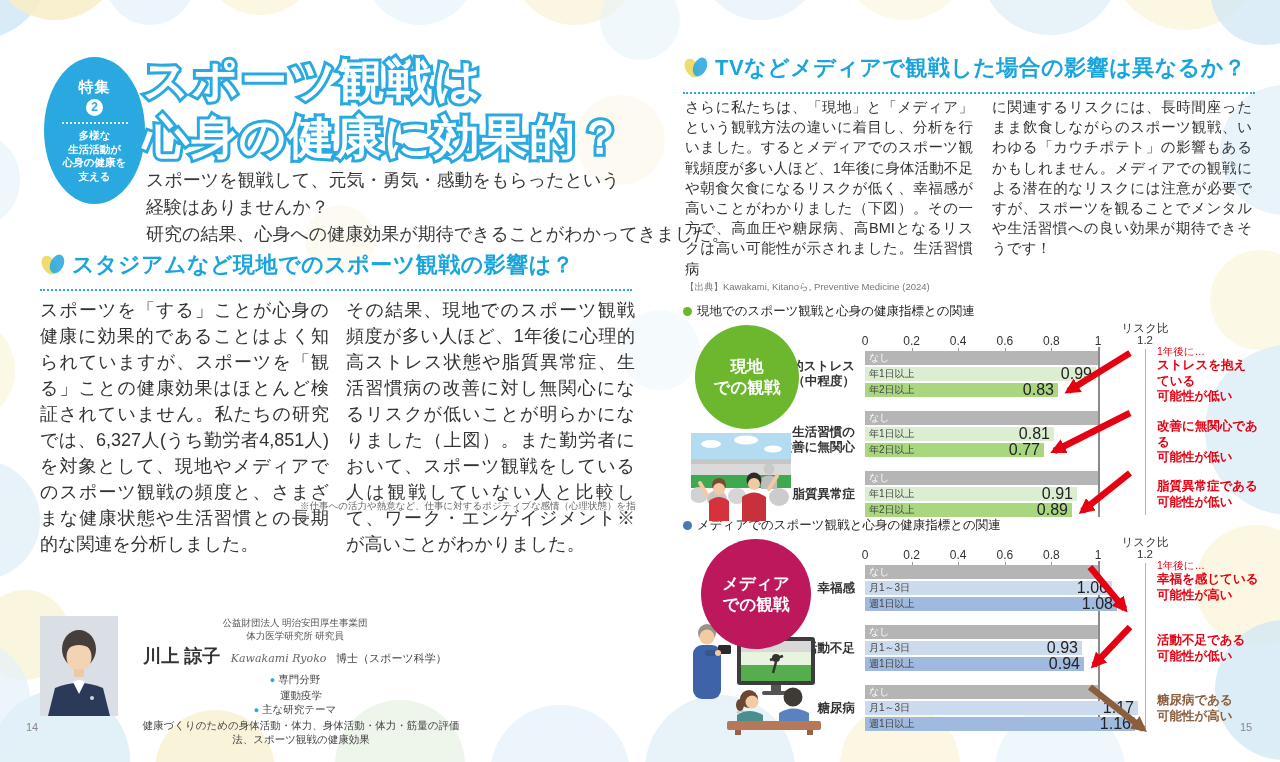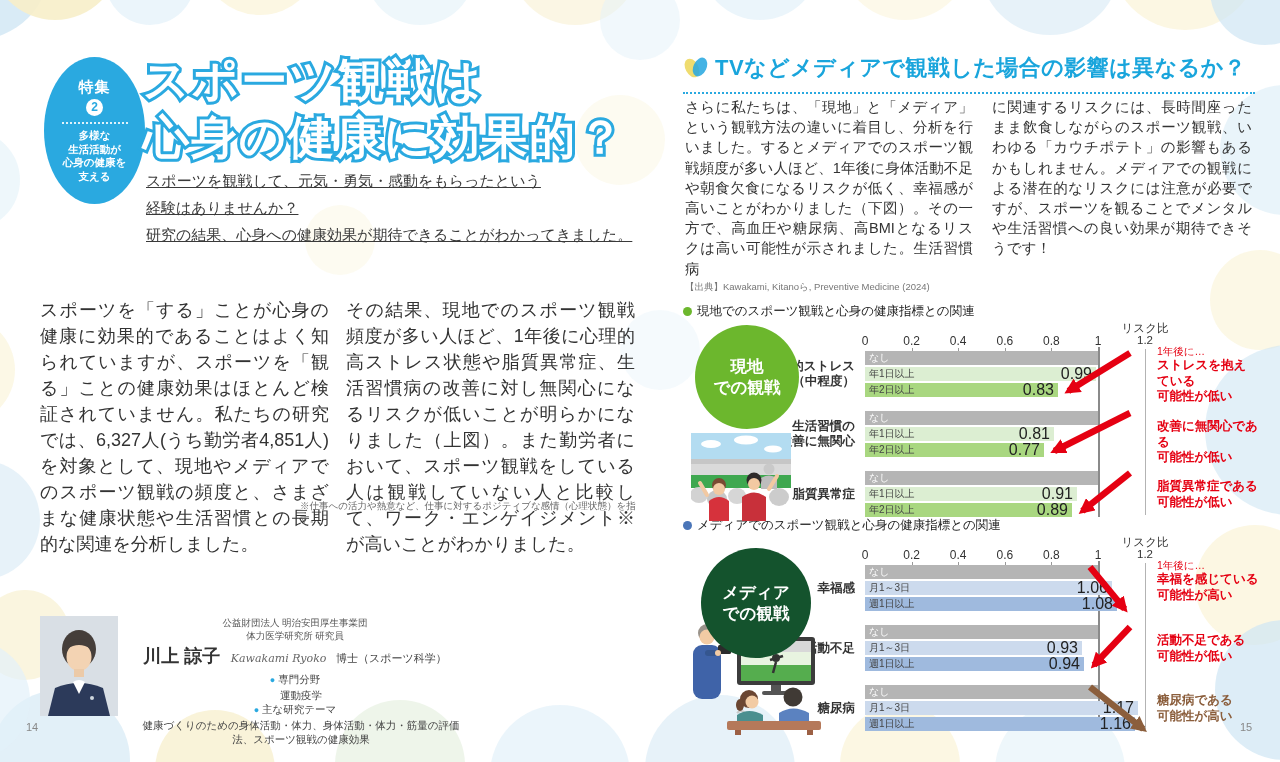--- a/index.html
+++ b/index.html
@@ -17,21 +17,21 @@
   .feature-badge .fb-num{display:inline-block;width:17px;height:17px;line-height:17px;border-radius:50%;
     background:#fff;color:#2aa9e0;font-size:12px;font-weight:bold;margin-top:2px;}
   .feature-badge .fb-sep{width:66px;border-top:2px dotted rgba(255,255,255,.85);margin:6px 0 5px 0;}
   .feature-badge .fb-line{font-size:10.5px;font-weight:bold;line-height:13.5px;}
 
   
   .outline-text{color:#fff;-webkit-text-stroke:6px #2aa9e0;paint-order:stroke fill;
     font-weight:800;font-size:46px;letter-spacing:2px;white-space:nowrap;}
   @supports not (-webkit-text-stroke: 2px #000){ .outline-text{color:#2aa9e0;} }
 
-  .lead-line{font-size:15px;line-height:27px;color:#3a3a3a;white-space:nowrap;text-decoration:underline;}
+  .lead-line{font-size:18px;line-height:27px;color:#3a3a3a;white-space:nowrap;}
 
   .section-head{display:flex;align-items:flex-start;gap:6px;border-bottom:2px dotted #2aa9e0;padding-bottom:9px;}
   .section-head .sh-text{font-size:22px;font-weight:bold;color:#19a5dc;letter-spacing:.5px;white-space:nowrap;}
 
   .body-col{font-size:18px;line-height:26px;color:#333;text-align:justify;}
   .body-col-r{font-size:14.5px;line-height:20.2px;color:#333;text-align:justify;}
   .footnote{font-size:9.5px;color:#666;}
   .citation{font-size:9.5px;color:#777;}
 
   
@@ -121,20 +121,27 @@
 
     <div class="abs outline-text" style="left:143px;top:50px;">スポーツ観戦は</div>
     <div class="abs outline-text" style="left:143px;top:107px;">心身の健康に効果的？</div>
 
     <div class="abs" style="left:146px;top:167px;">
       <div class="lead-line">スポーツを観戦して、元気・勇気・感動をもらったという</div>
       <div class="lead-line">経験はありませんか？</div>
       <div class="lead-line">研究の結果、心身への健康効果が期待できることがわかってきました。</div>
     </div>
 
+    <div class="abs section-head" style="left:40px;top:250px;width:592px;">
+      <svg width="26" height="26" viewBox="0 0 26 26">
+        <ellipse cx="9" cy="15" rx="6.5" ry="10" transform="rotate(-28 9 15)" fill="#efdc6f"></ellipse>
+        <ellipse cx="17" cy="14" rx="6.5" ry="10" transform="rotate(25 17 14)" fill="#2aa9e0" opacity="0.88"></ellipse>
+      </svg>
+      <span class="sh-text">スタジアムなど現地でのスポーツ観戦の影響は？</span>
+    </div>
 
     <div class="abs body-col" style="left:40px;top:297px;width:289px;">スポーツを「する」ことが心身の健康に効果的であることはよく知られていますが、スポーツを「観る」ことの健康効果はほとんど検証されていません。私たちの研究では、6,327人(うち勤労者4,851人)を対象として、現地やメディアでのスポーツ観戦の頻度と、さまざまな健康状態や生活習慣との長期的な関連を分析しました。</div>
     <div class="abs body-col" style="left:346px;top:297px;width:289px;">その結果、現地でのスポーツ観戦頻度が多い人ほど、1年後に心理的高ストレス状態や脂質異常症、生活習慣病の改善に対し無関心になるリスクが低いことが明らかになりました（上図）。また勤労者において、スポーツ観戦をしている人は観戦していない人と比較して、ワーク・エンゲイジメント※が高いことがわかりました。</div>
     <div class="abs footnote" style="left:300px;top:500px;width:340px;">※仕事への活力や熱意など、仕事に対するポジティブな感情（心理状態）を指す。</div>
 
     <svg class="abs" style="left:40px;top:616px;" width="78" height="100" viewBox="0 0 78 100">
       <rect width="78" height="100" fill="#d9dfe5"></rect>
       <ellipse cx="39" cy="33" rx="17" ry="19" fill="#453e3a"></ellipse>
       <ellipse cx="39" cy="41" rx="12.5" ry="14" fill="#f3d3b3"></ellipse>
       <path d="M27 33 Q39 25 51 33 L51 28 Q39 18 27 28 Z" fill="#453e3a"></path>
@@ -242,21 +249,21 @@
         </div>
         <div class="bar-row" style="left: 180px; top: 62px; width: 193px; background: rgb(169, 215, 128);">
           <div class="bar-label" style="color: rgb(68, 68, 68);">年2日以上</div>
           <div class="bar-value">0.83</div>
         </div>
         <div class="note" style="left: 472px; top: 24px; color: rgb(229, 0, 18);">
           <div class="note-intro">1年後に…</div>
           <div class="note-line">ストレスを抱えている</div>
           <div class="note-line">可能性が低い</div>
         </div>
-        <div class="cat-label" style="left: 0px; top: 90px; width: 170px; height: 46px;">
+        <div class="cat-label" style="left: 0px; top: 96px; width: 170px; height: 46px;">
           <div>生活習慣の</div>
           <div>改善に無関心</div>
         </div>
         <div class="bar-row" style="left: 180px; top: 90px; width: 233px; background: rgb(181, 181, 181);">
           <div class="bar-label" style="color: rgb(253, 253, 253);">なし</div>
         </div>
         <div class="bar-row" style="left: 180px; top: 106px; width: 189px; background: rgb(220, 238, 210);">
           <div class="bar-label" style="color: rgb(68, 68, 68);">年1日以上</div>
           <div class="bar-value">0.81</div>
         </div>
@@ -287,21 +294,21 @@
           <div class="note-line">可能性が低い</div>
         </div>
       </div>
 
     <div class="abs chart-caption" style="left:683px;top:517px;">
       <span class="bullet" style="background: rgb(74, 117, 184);"></span>
       <span>メディアでのスポーツ観戦と心身の健康指標との関連</span>
     </div>
 
     <div class="abs chart" id="chart-1" style="left:685px;top:535px;">
-      <div class="chart-badge" style="left: 16px; top: 13px; width: 110px; height: 110px; background: #14532d;">
+      <div class="chart-badge" style="left: 16px; top: 4px; width: 110px; height: 110px; background: #be185d;">
           <div>メディア</div>
           <div>での観戦</div>
         </div>
       <svg class="illus" style="left:0px;top:82px;" width="165" height="118" viewBox="0 0 165 118">
         <rect x="52" y="20" width="78" height="48" rx="3" fill="#3c3c3c"></rect>
         <rect x="56" y="24" width="70" height="40" fill="#e8f4e0"></rect>
         <rect x="56" y="24" width="70" height="11" fill="#d8d8d8"></rect>
         <rect x="56" y="48" width="70" height="16" fill="#55ad4e"></rect>
         <circle cx="91" cy="41" r="4" fill="#333"></circle>
         <line x1="91" y1="45" x2="88" y2="56" stroke="#333" stroke-width="2.5"></line>

